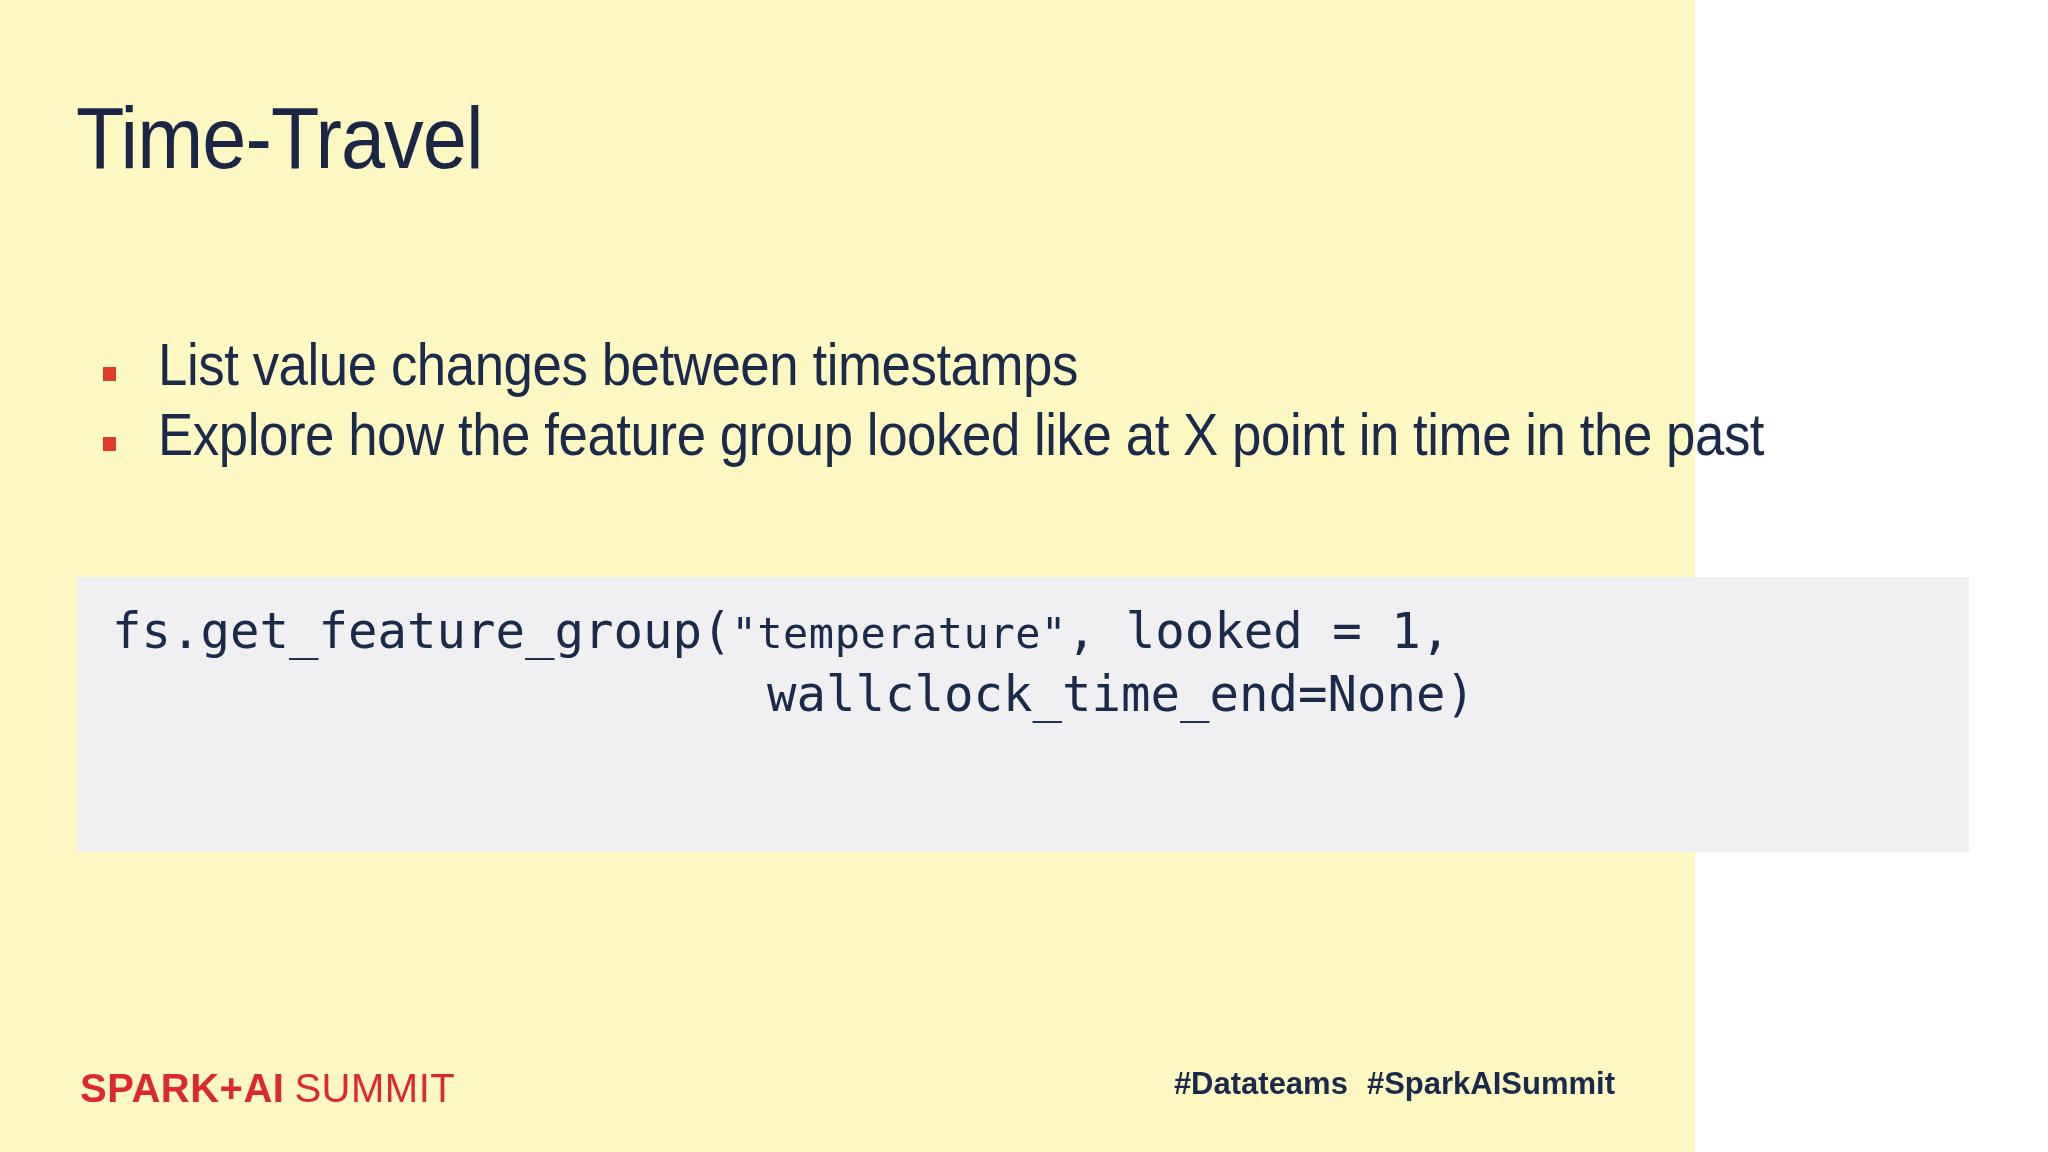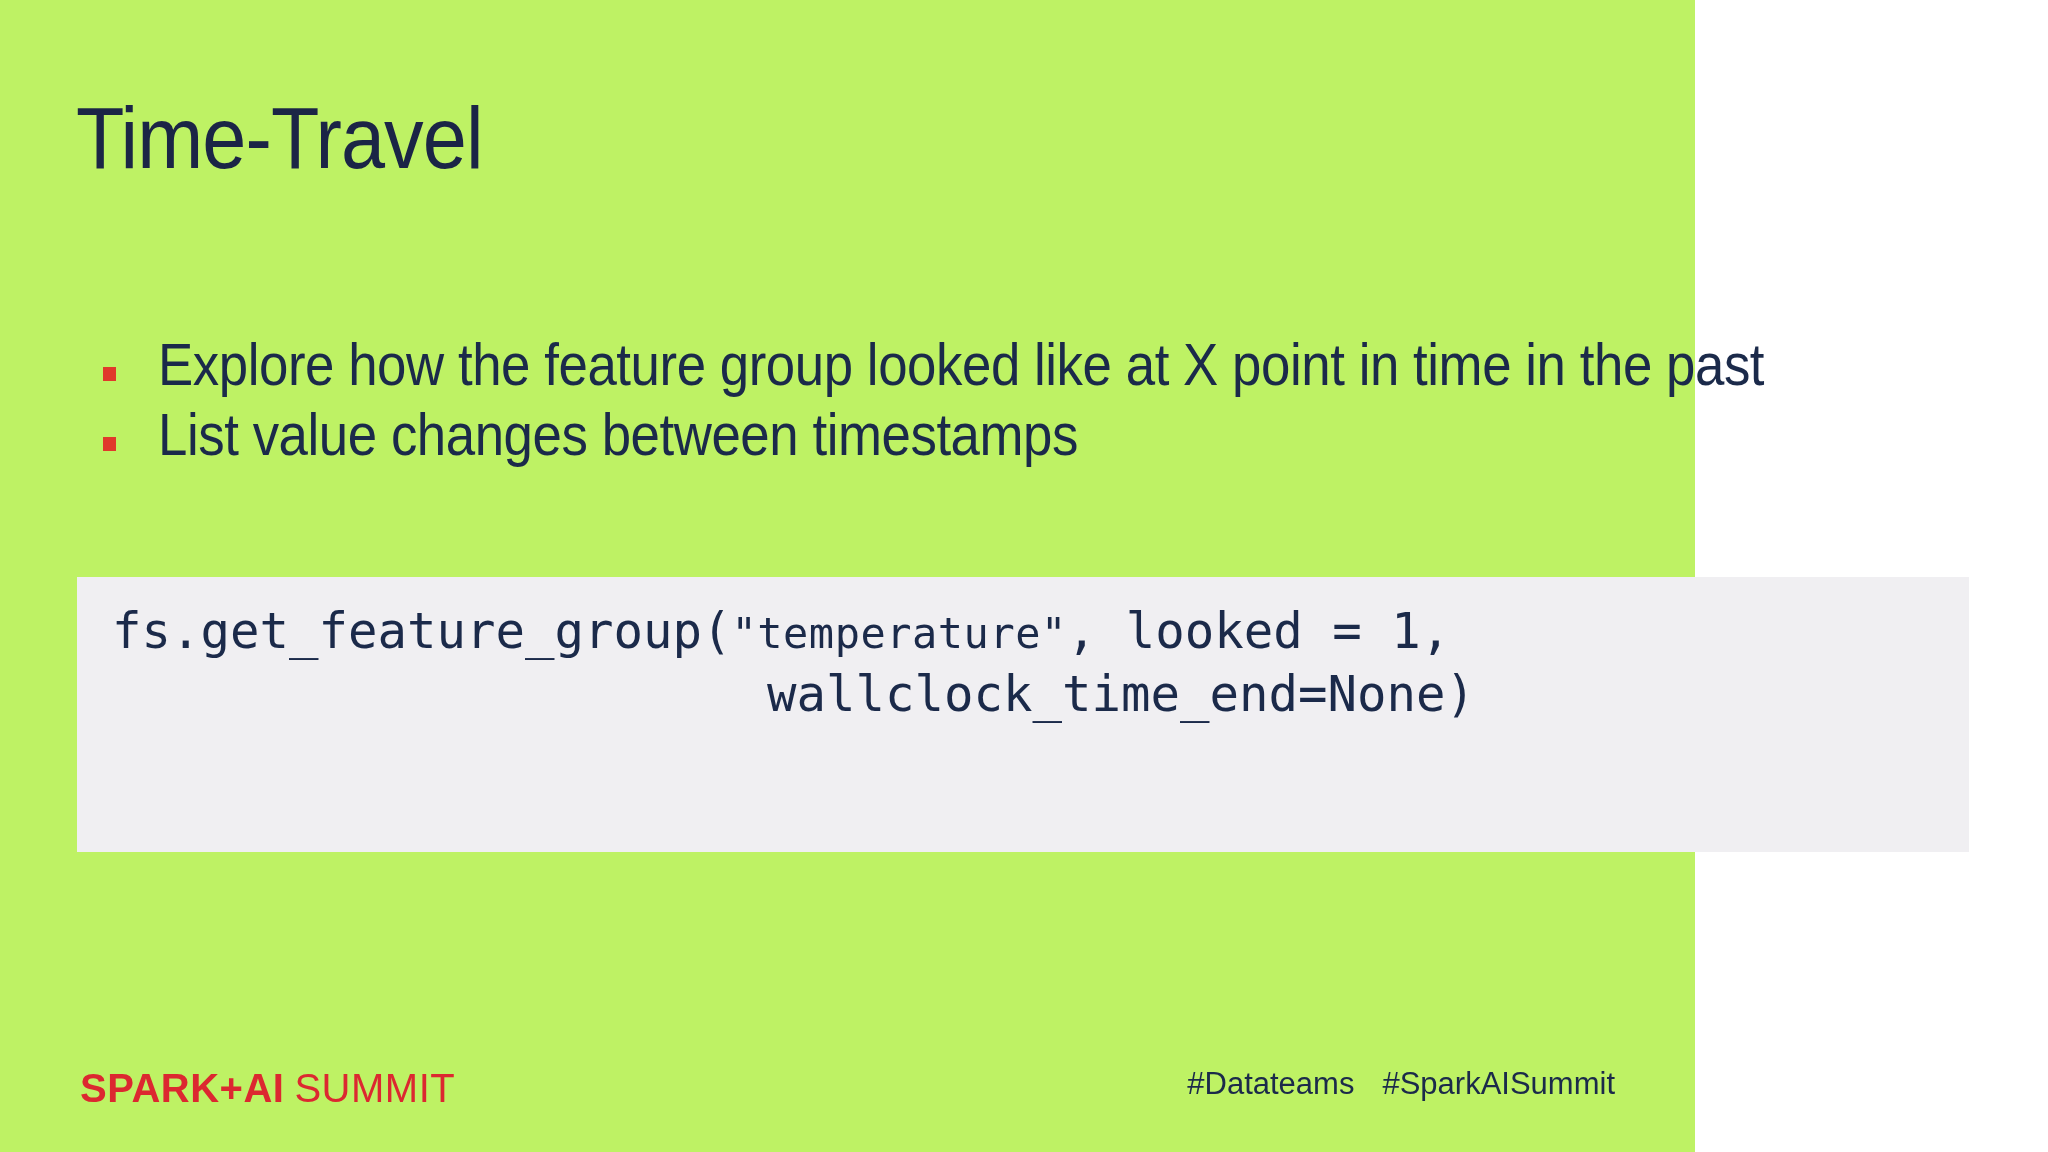--- a/index.html
+++ b/index.html
@@ -8,21 +8,21 @@
     width: 2048px;
     height: 1152px;
     background: #ffffff;
     font-family: "Liberation Sans", sans-serif;
     overflow: hidden;
   }
   .slide {
     position: relative;
     width: 1695px;
     height: 1152px;
-    background: #bef264;
+    background: #fef9c3;
   }
   .slide-title {
     position: absolute;
     left: 76px;
     top: 94px;
     margin: 0;
     font-size: 88px;
     font-weight: 500;
     line-height: 1;
     letter-spacing: -1px;
@@ -100,42 +100,42 @@
   }
   .footer-logo .event {
     font-weight: 400;
     margin-left: 10px;
   }
   .footer-hashtags {
     position: absolute;
     right: 80px;
     top: 1066px;
     display: flex;
-    gap: 28px;
+    gap: 19px;
     font-size: 31px;
-    font-weight: 400;
+    font-weight: 700;
     color: #1b2a4a;
     white-space: nowrap;
   }
 </style>
 </head>
 <body>
 
 <div class="slide">
 
   <h1 class="slide-title">Time-Travel</h1>
 
   <ul class="bullet-list">
     <li class="bullet-item">
       <span class="bullet-marker"></span>
-      <span class="bullet-text">Explore how the feature group looked like at X point in time in the past</span>
+      <span class="bullet-text">List value changes between timestamps</span>
     </li>
     <li class="bullet-item">
       <span class="bullet-marker"></span>
-      <span class="bullet-text">List value changes between timestamps</span>
+      <span class="bullet-text">Explore how the feature group looked like at X point in time in the past</span>
     </li>
   </ul>
 
   <div class="code-block">
     <div class="code-line"><span>fs.get_feature_group(</span><span class="code-str">"temperature"</span><span>, looked = 1,</span></div>
     <div class="code-line indent">wallclock_time_end=None)</div>
   </div>
 
   <div class="footer-logo">
     <span class="brand">SPARK+AI</span><span class="event">SUMMIT</span>

